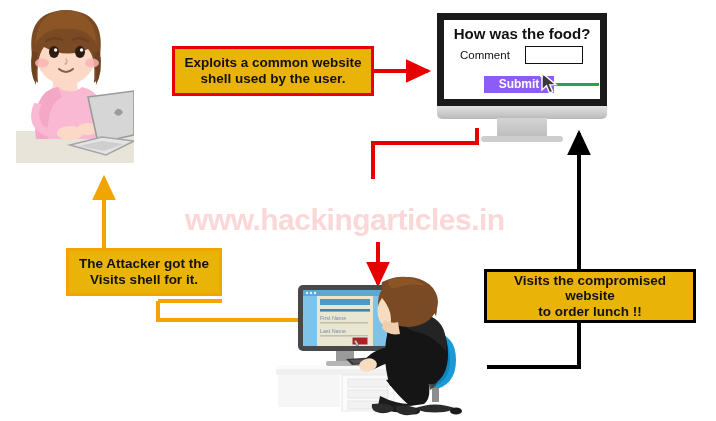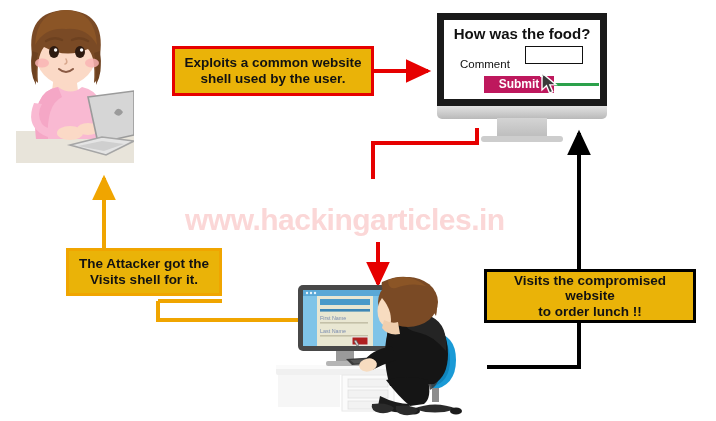--- a/index.html
+++ b/index.html
@@ -33,24 +33,24 @@
   #cal-payload{left:312px;top:179px;width:185px;height:63px;border:3px solid #e60000;font-size:13.5px;}
   #cal-revshell{left:66px;top:248px;width:156px;height:48px;border:3px solid #f0a500;font-size:13.5px;}
   #cal-visits{left:484px;top:269px;width:212px;height:54px;border:3px solid #000000;font-size:13.5px;}
 
   
   #victim-monitor{position:absolute;left:437px;top:13px;width:170px;height:120px;z-index:5;}
   .vm-bezel{position:absolute;left:0;top:0;width:170px;height:93px;background:#1a1a1a;border-radius:0;}
   .vm-screen{position:absolute;left:7px;top:7px;width:156px;height:79px;background:#ffffff;}
   .vm-title{position:absolute;left:0;top:5px;width:156px;text-align:center;
             font-size:15px;font-weight:bold;color:#111;font-family:"Liberation Sans",sans-serif;}
-  .vm-comment-label{position:absolute;left:16px;top:38px;font-size:11.5px;color:#111;font-family:"Liberation Sans",sans-serif;}
+  .vm-comment-label{position:absolute;left:16px;top:29px;font-size:11.5px;color:#111;font-family:"Liberation Sans",sans-serif;}
   .vm-comment-input{position:absolute;left:81px;top:26px;width:58px;height:18px;
             border:1.6px solid #111;background:#fff;box-sizing:border-box;}
-  .vm-submit{position:absolute;left:40px;top:56px;width:70px;height:17px;background:#be185d;
+  .vm-submit{position:absolute;left:40px;top:56px;width:70px;height:17px;background:#8b5cf6;
             color:#fff;font-size:12px;font-weight:bold;text-align:center;line-height:17px;
             font-family:"Liberation Sans",sans-serif;}
   .vm-greenline{position:absolute;left:110px;top:63px;width:45px;height:3px;background:#2ca14b;}
   .vm-neck{position:absolute;left:60px;top:105px;width:50px;height:19px;
             background:linear-gradient(180deg,#d4d4d4,#bdbdbd);}
   .vm-base-bar{position:absolute;left:0;top:93px;width:170px;height:13px;
             background:linear-gradient(180deg,#e2e2e2,#b9b9b9);border-radius:0 0 5px 5px;}
   .vm-foot{position:absolute;left:44px;top:123px;width:82px;height:6px;
             background:#cdcdcd;border-radius:3px;}
 

